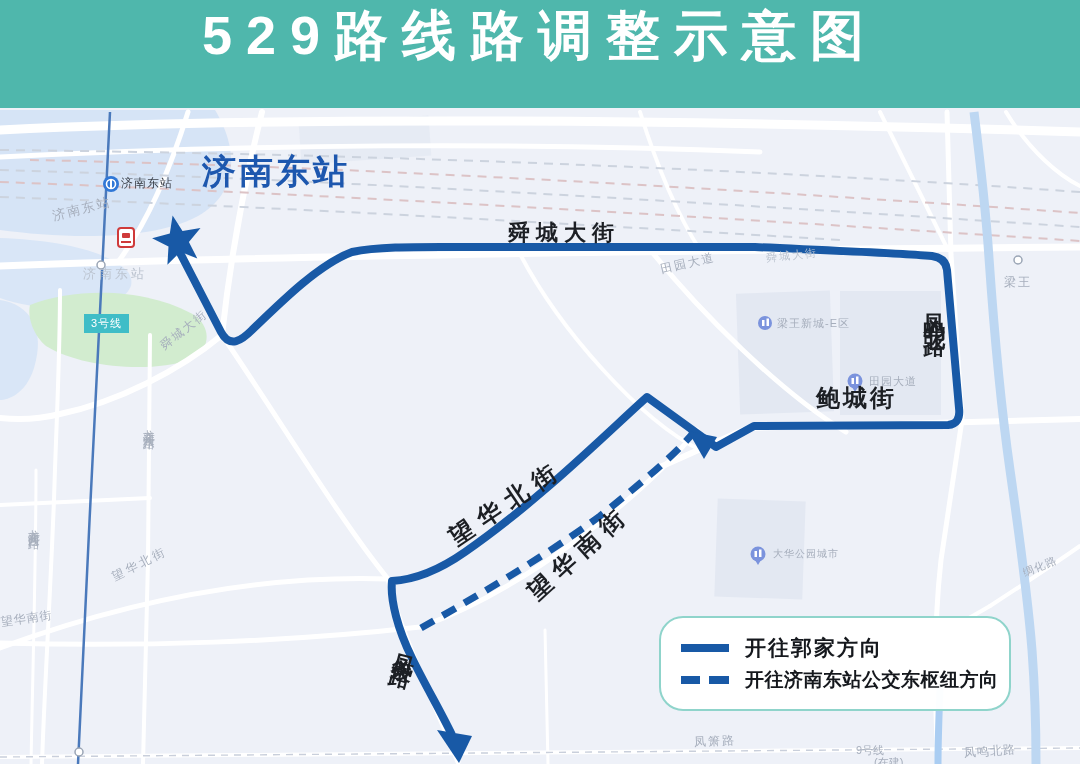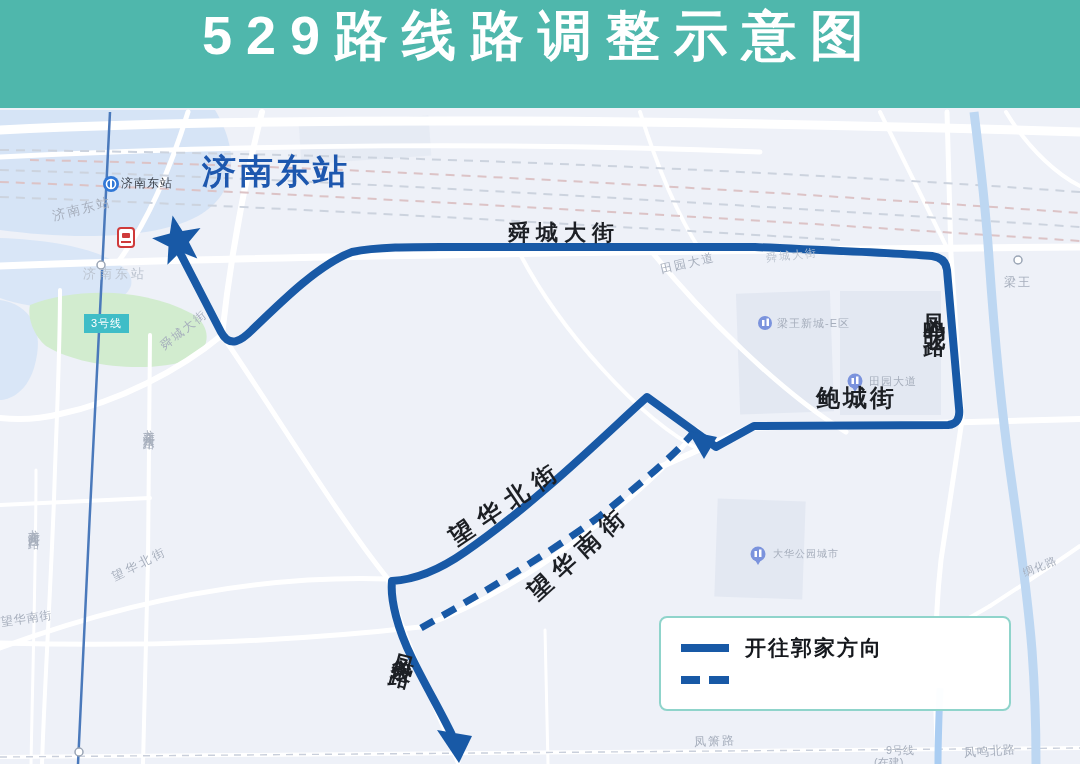--- a/index.html
+++ b/index.html
@@ -23,21 +23,21 @@
   .v{writing-mode:vertical-rl;text-orientation:upright;}
 
   .hub{position:absolute;left:186px;top:146px;z-index:12;color:var(--station_text);
        font-weight:800;font-size:34px;letter-spacing:3px;line-height:1.5;}
   .hub .l1{padding-left:16px;}
 
   .pill{position:absolute;left:84px;top:314px;z-index:11;background:var(--badge);color:#fff;
         font-size:11px;border-radius:0;padding:2px 7px;letter-spacing:1px;}
 
   .legend{position:absolute;left:659px;top:616px;width:352px;height:95px;z-index:25;
-          background:rgba(255,255,255,.97);border:2px solid #8fd4cb;border-radius:8px;
+          background:rgba(255,255,255,.97);border:2px solid #8fd4cb;border-radius:24px;
           box-sizing:border-box;padding:14px 0 0 20px;}
   .leg-row{display:flex;align-items:center;height:32px;}
   .swatch{width:48px;height:8px;background:var(--route);flex:none;}
   .swatch.dash{background:linear-gradient(90deg,var(--route) 0 19px,transparent 19px 28px,var(--route) 28px 48px);}
   .leg-txt{margin-left:16px;color:#15181d;font-weight:700;}
   .leg-txt.a{font-size:21px;letter-spacing:2px;}
   .leg-txt.b{font-size:19px;letter-spacing:0.5px;}
 </style>
 </head>
 <body>
@@ -175,27 +175,28 @@
   <div class="lbl gray" style="left:1004px;top:276px;font-size:12px;letter-spacing:2px;text-align:center;">梁王</div>
   <div class="lbl gray" style="left:777px;top:317px;font-size:11px;letter-spacing:1px;">梁王新城-E区</div>
   <div class="lbl gray" style="left:869px;top:375px;font-size:11px;letter-spacing:1px;">田园大道</div>
   <div class="lbl gray" style="left:773px;top:548px;font-size:10px;letter-spacing:1px;">大华公园城市</div>
   <div class="lbl gray v" style="left:141px;top:420px;font-size:12px;letter-spacing:2px;">龙脊河东路</div>
   <div class="lbl gray v" style="left:26px;top:520px;font-size:12px;letter-spacing:2px;">龙脊河西路</div>
   <div class="lbl gray" style="left:110px;top:572px;font-size:12px;letter-spacing:3px;transform:rotate(-27deg);transform-origin:0 0;">望华北街</div>
   <div class="lbl gray" style="left:0px;top:616px;font-size:12px;letter-spacing:1px;transform:rotate(-8deg);transform-origin:0 0;">望华南街</div>
   <div class="lbl gray" style="left:1022px;top:560px;font-size:11px;letter-spacing:1px;transform:rotate(-22deg);">绸化路</div>
   <div class="lbl gray" style="left:694px;top:735px;font-size:12px;letter-spacing:2px;transform:rotate(-3deg);">凤箫路</div>
-  <div class="lbl gray" style="left:886px;top:744px;font-size:11px;">9号线</div>
+  <div class="lbl gray" style="left:856px;top:744px;font-size:11px;">9号线</div>
   <div class="lbl gray" style="left:874px;top:756px;font-size:11px;">(在建)</div>
   <div class="lbl gray" style="left:964px;top:745px;font-size:12px;letter-spacing:1px;transform:rotate(-4deg);">凤鸣北路</div>
 
   <div class="legend">
     <div class="leg-row">
       <div class="swatch"></div>
       <div class="leg-txt a">开往郭家方向</div>
     </div>
     <div class="leg-row">
       <div class="swatch dash"></div>
+      <div class="leg-txt b">开往济南东站公交东枢纽方向</div>
     </div>
   </div>
 
 </div>
 
 </body></html>

